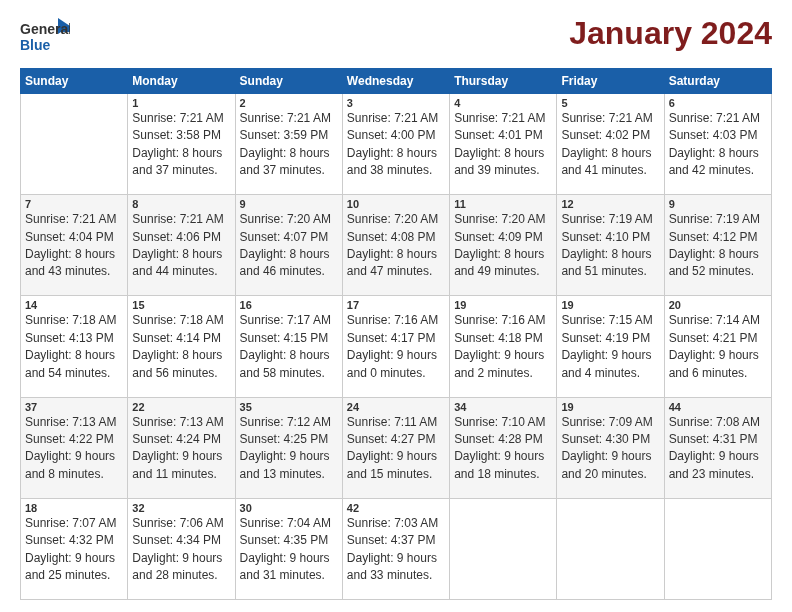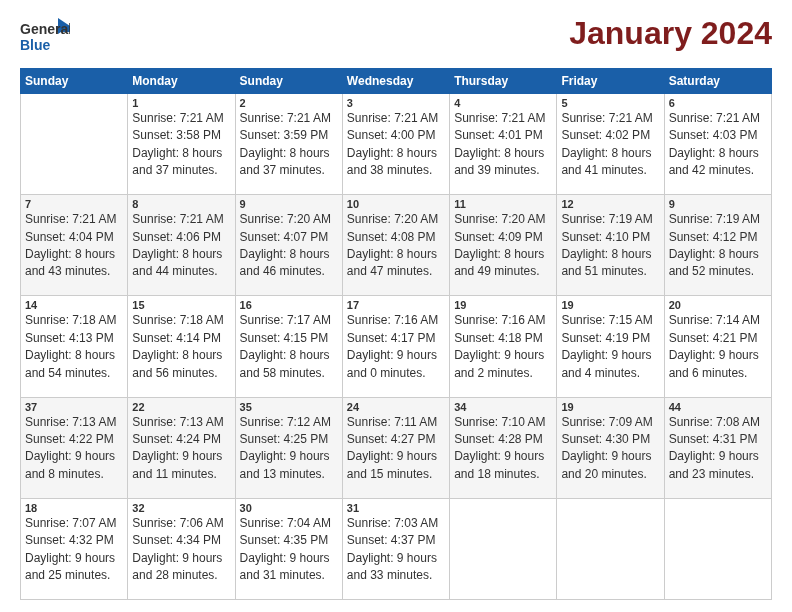--- a/index.html
+++ b/index.html
@@ -240,21 +240,21 @@
           </td>
           <td>
             <span class="day-number">32</span>
             <div class="day-info">Sunrise: 7:06 AM<br>Sunset: 4:34 PM<br>Daylight: 9 hours and 28 minutes.</div>
           </td>
           <td>
             <span class="day-number">30</span>
             <div class="day-info">Sunrise: 7:04 AM<br>Sunset: 4:35 PM<br>Daylight: 9 hours and 31 minutes.</div>
           </td>
           <td>
-            <span class="day-number">31</span>
+            <span class="day-number">42</span>
             <div class="day-info">Sunrise: 7:03 AM<br>Sunset: 4:37 PM<br>Daylight: 9 hours and 33 minutes.</div>
           </td>
           <td class="empty"></td>
           <td class="empty"></td>
           <td class="empty"></td>
         </tr>
       </tbody>
   </table>
 </div>
 

